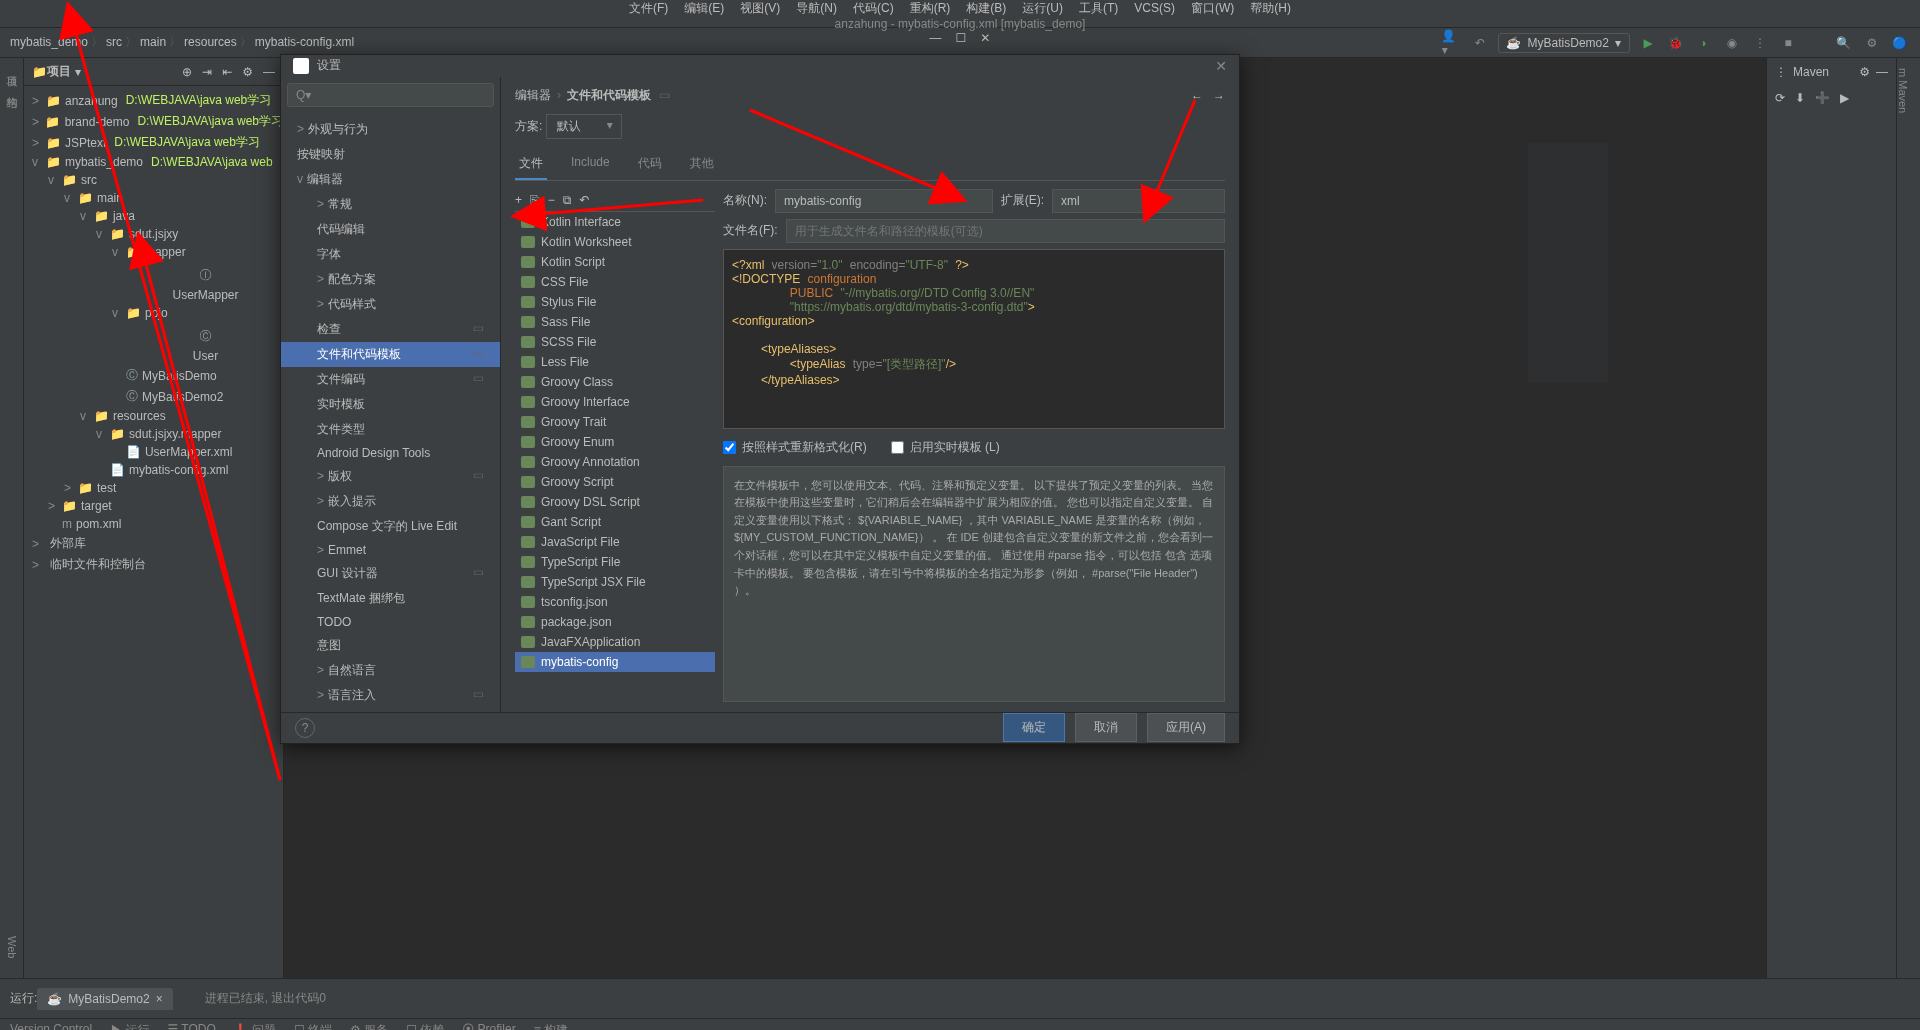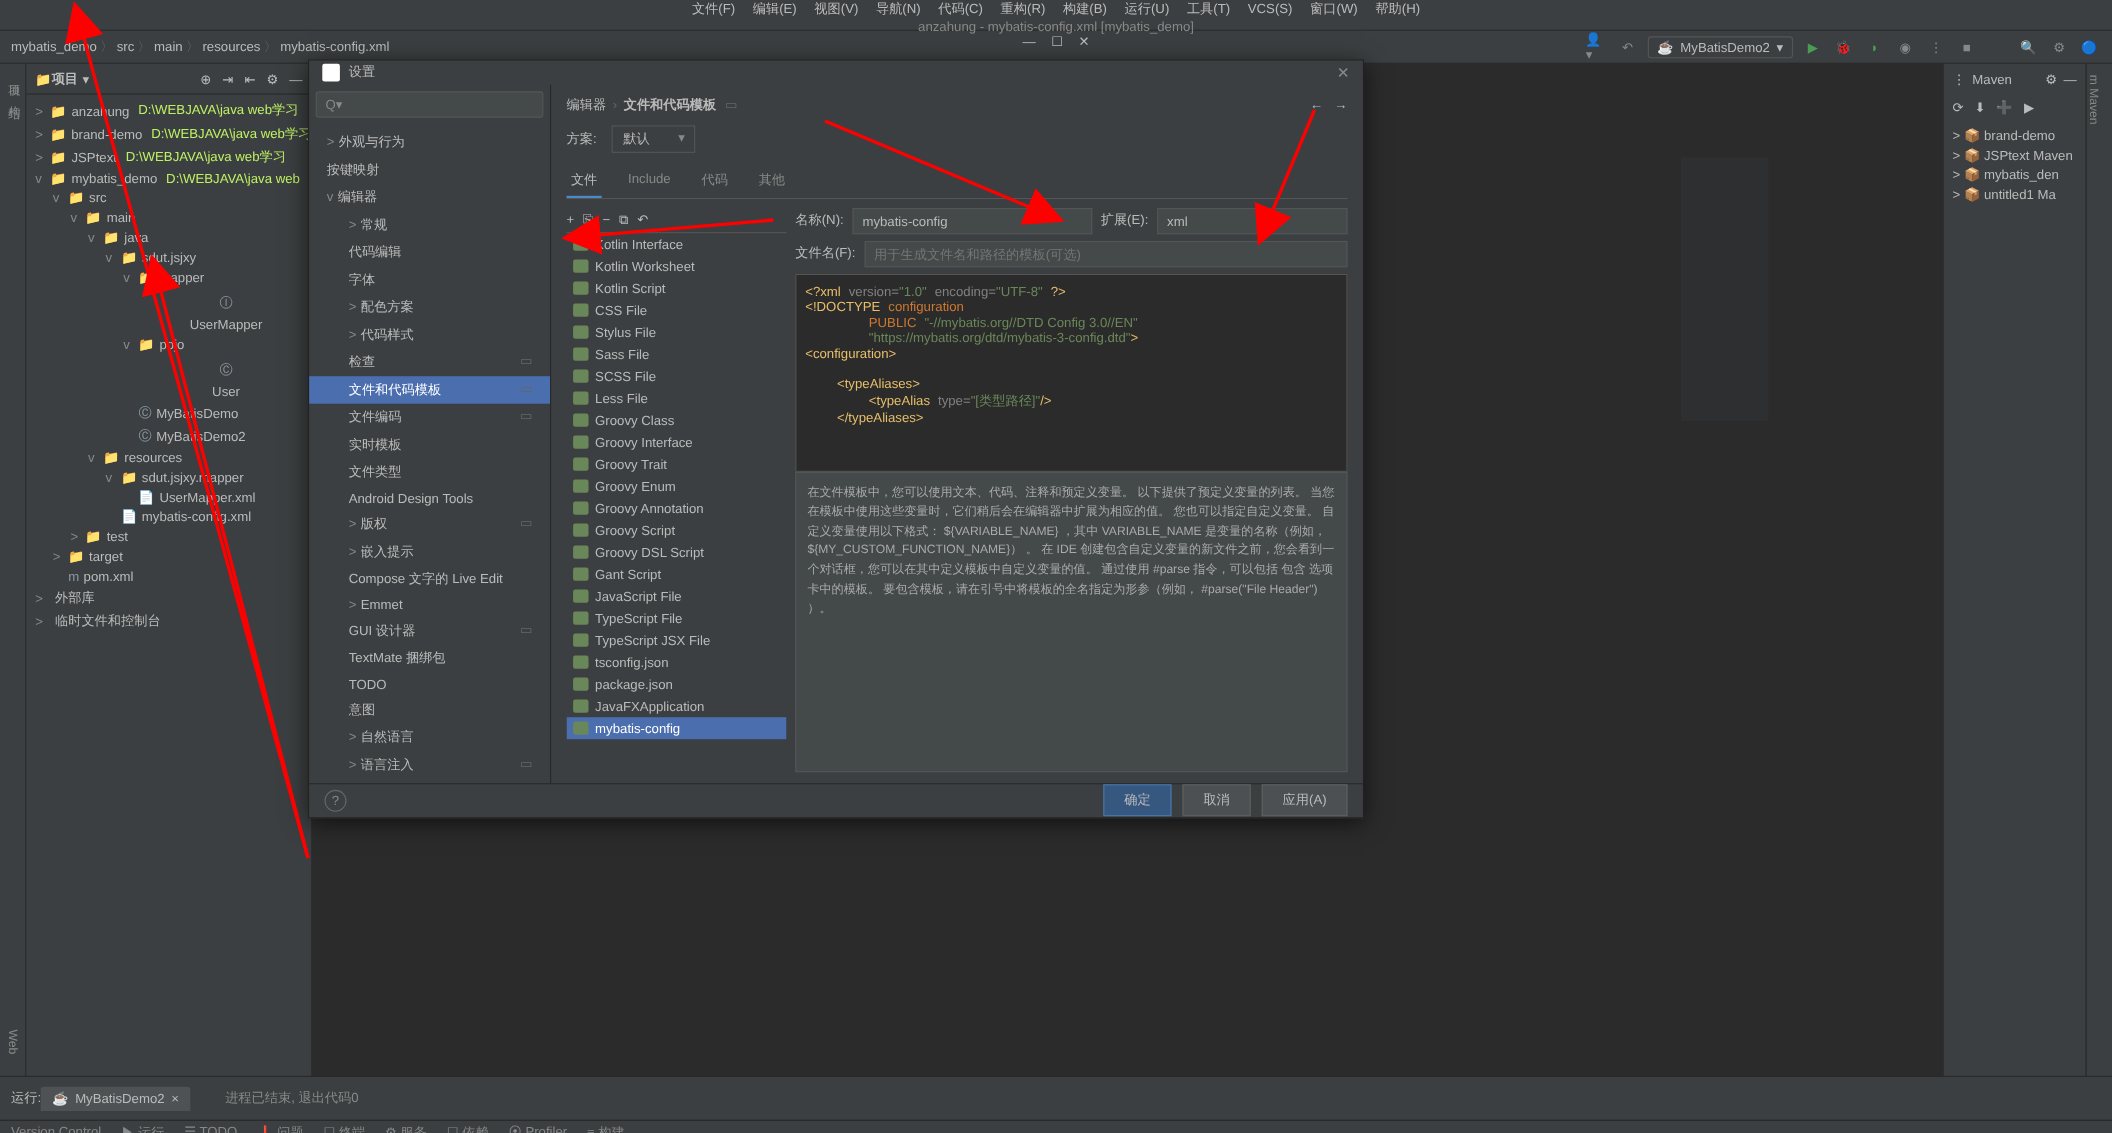--- a/index.html
+++ b/index.html
@@ -52,21 +52,21 @@
 .search-box{margin:6px;padding:4px 8px;background:#44494a;border:1px solid #555;border-radius:3px;color:#888;}
 .cat-tree{flex:1;overflow:auto;padding:4px 0;}
 .cat-item{padding:4px 16px;cursor:pointer;}
 .cat-item.sub{padding-left:36px;}
 .cat-item.selected{background:#4b6eaf;color:#fff;}
 .cat-item .arrow{color:#888;margin-right:4px;}
 .dlg-right{flex:1;display:flex;flex-direction:column;padding:10px 14px;}
 .breadcrumb-row{display:flex;align-items:center;margin-bottom:10px;}
 .breadcrumb-row .nav-arrows{margin-left:auto;display:flex;gap:10px;color:#666;}
 .scheme-row{margin-bottom:10px;}
-.scheme-combo{display:inline-block;border:1px solid #555;padding:3px 40px 3px 10px;margin-left:10px;background:#3c3f41;position:relative;}
+.scheme-combo{display:inline-block;border:1px solid #555;padding:3px 40px 3px 10px;background:#3c3f41;position:relative;}
 .scheme-combo::after{content:"▾";position:absolute;right:8px;color:#888;}
 .tabs-row{display:flex;gap:20px;border-bottom:1px solid #555;margin-bottom:8px;}
 .tab{padding:6px 4px;cursor:pointer;color:#888;}
 .tab.active{color:#bbb;border-bottom:2px solid #4a88c7;}
 .template-area{flex:1;display:flex;gap:8px;}
 .template-list{width:200px;display:flex;flex-direction:column;}
 .tl-toolbar{display:flex;gap:8px;padding:4px 0;color:#888;}
 .tl-items{flex:1;overflow:auto;border-top:1px solid #555;}
 .tl-item{padding:3px 6px;cursor:pointer;display:flex;align-items:center;gap:6px;}
 .tl-item.selected{background:#4b6eaf;color:#fff;}
@@ -280,26 +280,20 @@
       <span>Maven</span>
       <span style="margin-left:auto">⚙</span>
       <span>—</span>
     </div>
     <div class="maven-toolbar">
       <span>⟳</span>
       <span>⬇</span>
       <span>➕</span>
       <span>▶</span>
     </div>
-    <div class="maven-tree" id="maven-tree">
-        <div>&gt; 📦 brand-demo</div>
-        <div>&gt; 📦 JSPtext Maven</div>
-        <div>&gt; 📦 mybatis_den</div>
-        <div>&gt; 📦 untitled1 Ma</div>
-      </div>
   </div>
 
   <div class="right-gutter">
     <div class="vert-text" style="margin-top:10px">m Maven</div>
   </div>
 </div>
 
 <div class="run-panel">
   <span>运行:</span>
   <div class="run-tab">
@@ -430,20 +424,30 @@
           <div class="code-box">
 <span class="tag">&lt;?xml</span> <span class="gray">version=</span><span class="str">"1.0"</span> <span class="gray">encoding=</span><span class="str">"UTF-8"</span> <span class="tag">?&gt;</span><br>
 <span class="tag">&lt;!DOCTYPE</span> <span class="kw">configuration</span><br>
 &nbsp;&nbsp;&nbsp;&nbsp;&nbsp;&nbsp;&nbsp;&nbsp;<span class="kw">PUBLIC</span> <span class="str">"-//mybatis.org//DTD Config 3.0//EN"</span><br>
 &nbsp;&nbsp;&nbsp;&nbsp;&nbsp;&nbsp;&nbsp;&nbsp;<span class="str">"https://mybatis.org/dtd/mybatis-3-config.dtd"</span><span class="tag">&gt;</span><br>
 <span class="tag">&lt;configuration&gt;</span><br><br>
 &nbsp;&nbsp;&nbsp;&nbsp;<span class="tag">&lt;typeAliases&gt;</span><br>
 &nbsp;&nbsp;&nbsp;&nbsp;&nbsp;&nbsp;&nbsp;&nbsp;<span class="tag">&lt;typeAlias</span> <span class="gray">type=</span><span class="str">"[类型路径]"</span><span class="tag">/&gt;</span><br>
 &nbsp;&nbsp;&nbsp;&nbsp;<span class="tag">&lt;/typeAliases&gt;</span>
           </div>
+          <div class="check-row">
+            <label>
+                <input type="checkbox" checked="" style=""> 
+                <span>按照样式重新格式化(R)</span>
+              </label>
+            <label>
+                <input type="checkbox" style=""> 
+                <span>启用实时模板 (L)</span>
+              </label>
+          </div>
           <div class="desc-box">在文件模板中，您可以使用文本、代码、注释和预定义变量。 以下提供了预定义变量的列表。 当您在模板中使用这些变量时，它们稍后会在编辑器中扩展为相应的值。
 
 您也可以指定自定义变量。 自定义变量使用以下格式： ${VARIABLE_NAME} ，其中 VARIABLE_NAME 是变量的名称（例如，${MY_CUSTOM_FUNCTION_NAME}） 。 在 IDE 创建包含自定义变量的新文件之前，您会看到一个对话框，您可以在其中定义模板中自定义变量的值。
 
 通过使用 #parse 指令，可以包括 包含 选项卡中的模板。 要包含模板，请在引号中将模板的全名指定为形参（例如， #parse("File Header") ）。</div>
         </div>
       </div>
     </div>
   </div>
   <div class="dialog-footer">

